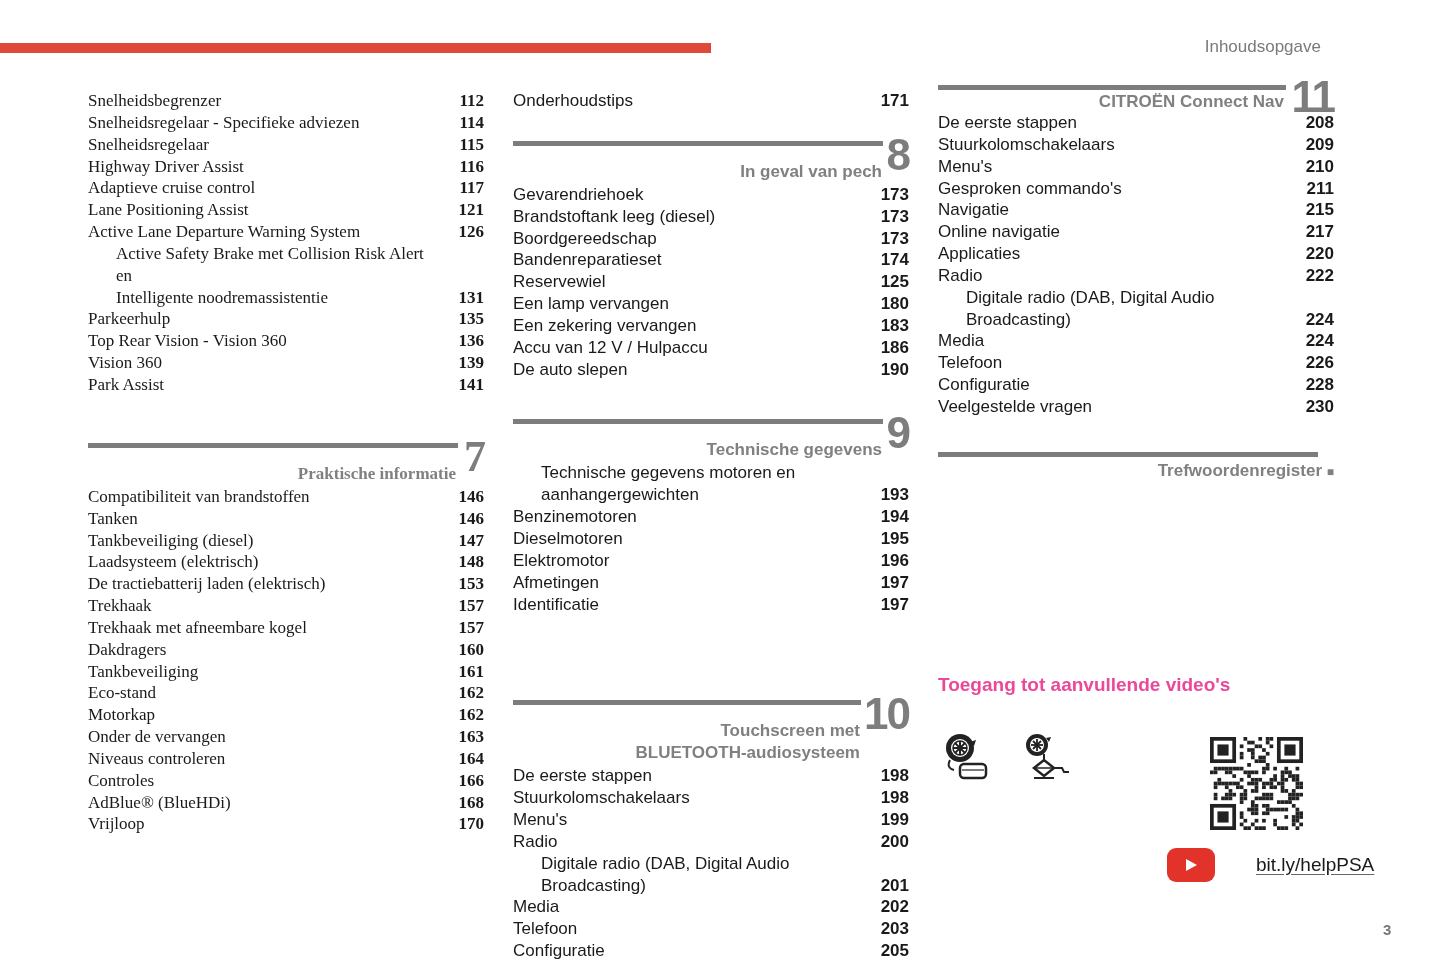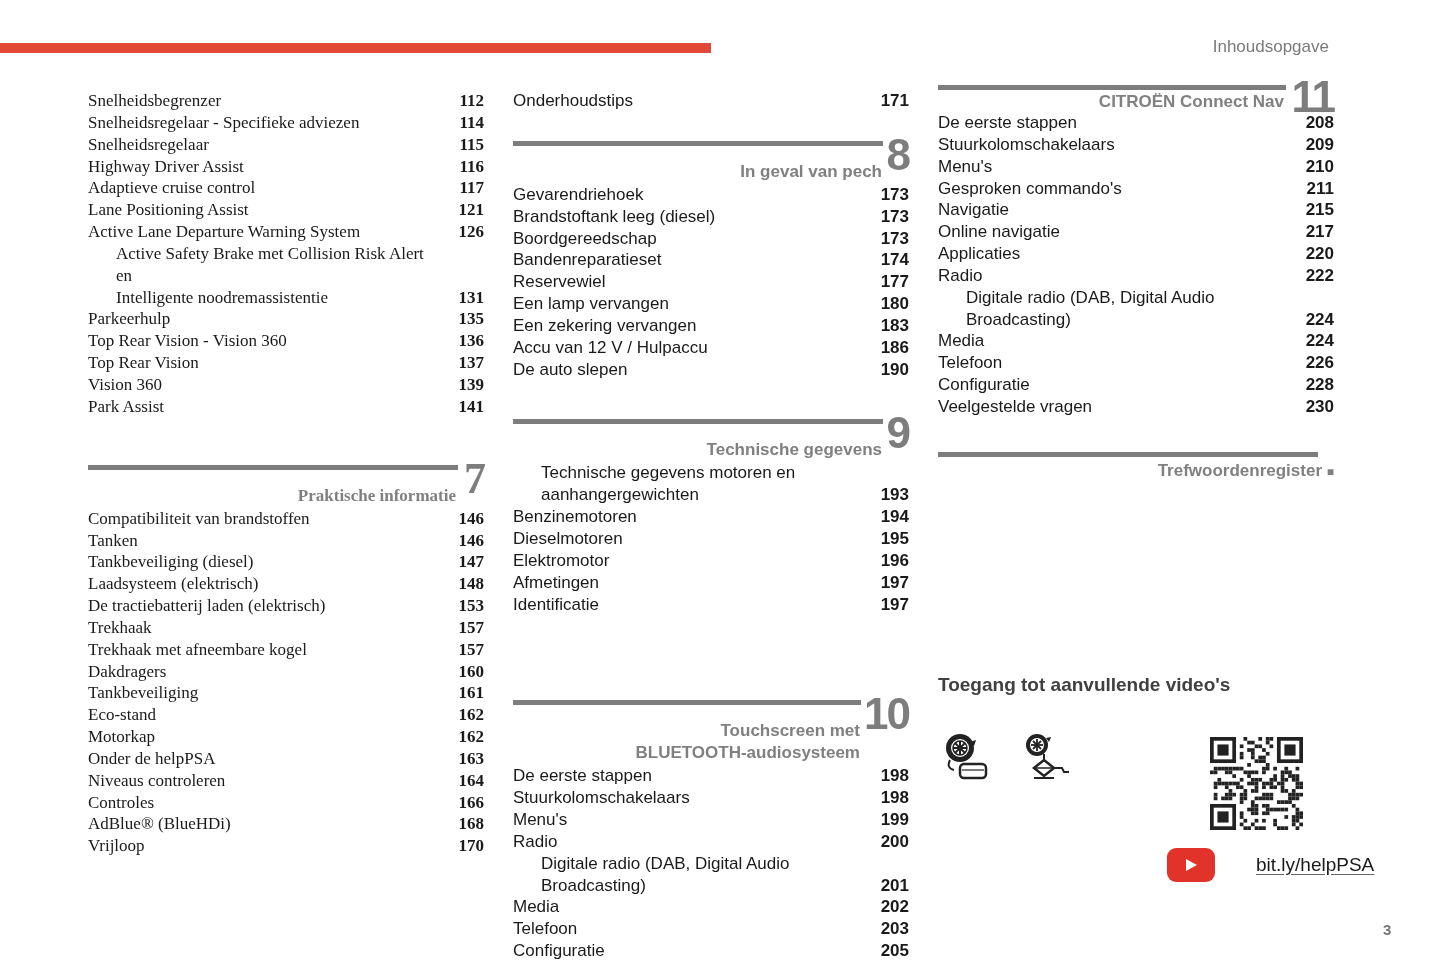--- a/index.html
+++ b/index.html
@@ -5,21 +5,21 @@
   html, body { margin: 0; padding: 0; background: #ffffff; }
   body {
     width: 1445px; height: 964px; position: relative; overflow: hidden;
     font-family: "Liberation Sans", sans-serif; color: #1a1a1a;
   }
   .top-bar {
     position: absolute; left: 0; top: 43px; width: 711px; height: 10px;
     background: #e0483a;
   }
   .header-title {
-    position: absolute; right: 116px; top: 37px;
+    position: absolute; right: 124px; top: 37px;
     font-size: 17px; color: #7a7a7a;
   }
   .col { position: absolute; width: 396px; }
   .col1 { left: 88px; top: 90px; font-family: Liberation Serif, serif; }
   .col2 { left: 513px; top: 90px; }
   .col3 { left: 938px; top: 82px; }
 
   .row {
     display: flex; justify-content: space-between; align-items: flex-end;
     font-size: 17px; line-height: 21.85px; height: 21.85px;
@@ -43,21 +43,21 @@
     position: absolute; right: 0; top: -6px; font-size: 44px; font-weight: bold;
     color: #7d7d7d; line-height: 46px; letter-spacing: -2px;
   }
   .section-head.two-line { height: 68px; margin-top: 46px; }
 
   .spacer-sm { height: 26px; }
   .spacer-md { height: 44px; }
 
   .videos-title {
     position: absolute; left: 938px; top: 674px;
-    font-size: 19px; font-weight: bold; color: #404040;
+    font-size: 19px; font-weight: bold; color: #ec4899;
   }
   .video-icon { position: absolute; width: 50px; height: 52px; }
   .qr { position: absolute; left: 1210px; top: 737px; width: 93px; height: 93px; }
   .yt-link {
     position: absolute; left: 1167px; top: 848px; display: flex; align-items: center;
     text-decoration: none;
   }
   .yt-logo {
     width: 48px; height: 34px; background: #e2332b; border-radius: 9px;
     display: flex; align-items: center; justify-content: center; margin-right: 6px;
@@ -121,24 +121,20 @@
 Intelligente noodremassistentie</span>
         <span class="page">131</span>
       </div>
       <div class="row">
         <span class="label">Parkeerhulp</span>
         <span class="page">135</span>
       </div>
       <div class="row">
         <span class="label">Top Rear Vision - Vision 360</span>
         <span class="page">136</span>
-      </div>
-      <div class="row">
-        <span class="label">Top Rear Vision</span>
-        <span class="page">137</span>
       </div>
       <div class="row">
         <span class="label">Vision 360</span>
         <span class="page">139</span>
       </div>
       <div class="row">
         <span class="label">Park Assist</span>
         <span class="page">141</span>
       </div>
     </div>
@@ -187,21 +183,21 @@
       </div>
       <div class="row">
         <span class="label">Eco-stand</span>
         <span class="page">162</span>
       </div>
       <div class="row">
         <span class="label">Motorkap</span>
         <span class="page">162</span>
       </div>
       <div class="row">
-        <span class="label">Onder de helpPSA</span>
+        <span class="label">Onder de vervangen</span>
         <span class="page">163</span>
       </div>
       <div class="row">
         <span class="label">Niveaus controleren</span>
         <span class="page">164</span>
       </div>
       <div class="row">
         <span class="label">Controles</span>
         <span class="page">166</span>
       </div>
@@ -241,21 +237,21 @@
       <div class="row">
         <span class="label">Boordgereedschap</span>
         <span class="page">173</span>
       </div>
       <div class="row">
         <span class="label">Bandenreparatieset</span>
         <span class="page">174</span>
       </div>
       <div class="row">
         <span class="label">Reservewiel</span>
-        <span class="page">177</span>
+        <span class="page">125</span>
       </div>
       <div class="row">
         <span class="label">Een lamp vervangen</span>
         <span class="page">180</span>
       </div>
       <div class="row">
         <span class="label">Een zekering vervangen</span>
         <span class="page">183</span>
       </div>
       <div class="row">

